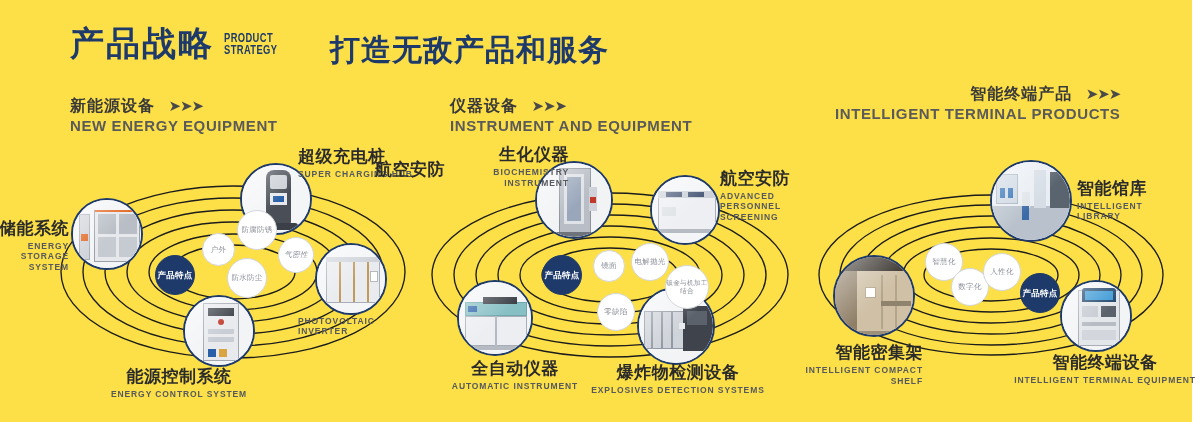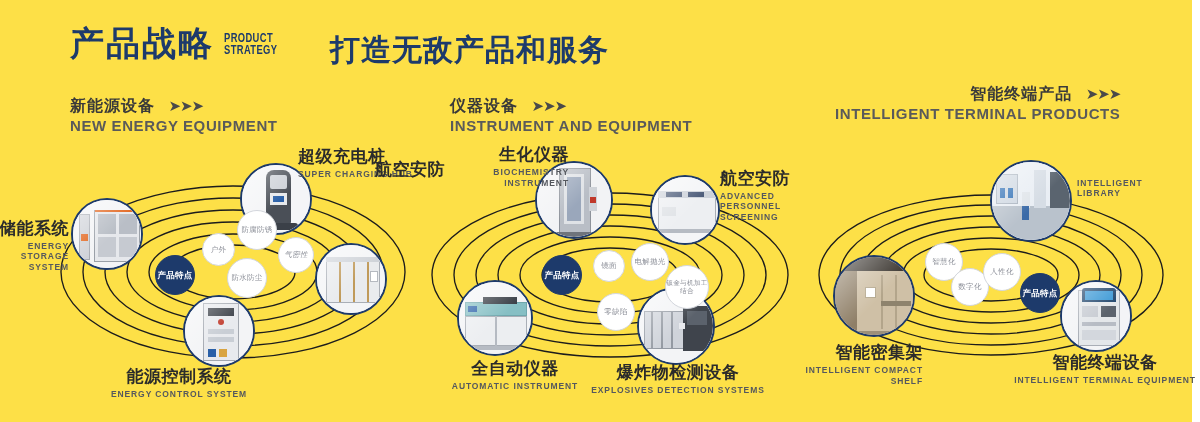--- a/index.html
+++ b/index.html
@@ -166,20 +166,21 @@
         <div class="cab" style="left:9px;  top:16px; width:54px; height:42px; background:#e9ebee; border:1px solid #a9aeb6;"></div>
         <div class="cab" style="left:9px;  top:12px; width:54px; height:5px;  background:#cfd3d9;"></div>
         <div class="cab" style="left:22px; top:17px; width:2px;  height:40px; background:#c09a5a;"></div>
         <div class="cab" style="left:36px; top:17px; width:2px;  height:40px; background:#c09a5a;"></div>
         <div class="cab" style="left:50px; top:17px; width:2px;  height:40px; background:#c09a5a;"></div>
         <div class="cab" style="left:53px; top:26px; width:8px;  height:11px; background:#ffffff; border:1px solid #b5b9c0;"></div>
         <div class="sheen"></div>
       </div>
     </div>
     <div class="lbl" style="left:243px; top:150px;">
+      <div class="en">PHOTOVOLTAIC INVERTER</div>
     </div>
 
     <div class="node" style="left:128px; top:130px; width:72px; height:72px;">
       <div class="ph" style="background:#f3f4f6;">
         <div class="cab" style="left:18px; top:6px;  width:36px; height:58px; background:#e8eaee; border:1px solid #a3a8b0;"></div>
         <div class="cab" style="left:23px; top:11px; width:26px; height:8px;  background:#3b4048;"></div>
         <div class="cab" style="left:33px; top:22px; width:6px;  height:6px;  background:#c0392b; border-radius:50%;"></div>
         <div class="cab" style="left:23px; top:32px; width:26px; height:5px;  background:#c9ced5;"></div>
         <div class="cab" style="left:23px; top:40px; width:26px; height:5px;  background:#c9ced5;"></div>
         <div class="cab" style="left:23px; top:52px; width:8px;  height:8px;  background:#2a60a8;"></div>
@@ -330,20 +331,21 @@
         <div class="cab" style="left:8px; top:26px; width:5px;  height:10px; background:#2f6fb5;"></div>
         <div class="cab" style="left:16px;top:26px; width:5px;  height:10px; background:#2f6fb5;"></div>
         <div class="cab" style="left:30px;top:30px; width:8px;  height:16px; background:#e0e5ea;"></div>
         <div class="cab" style="left:42px;top:8px;  width:12px; height:38px; background:#d6dde5;"></div>
         <div class="cab" style="left:58px;top:10px; width:20px; height:36px; background:#5a646f;"></div>
         <div class="cab" style="left:30px;top:44px; width:7px;  height:14px; background:#3b6ba8;"></div>
         <div class="sheen"></div>
       </div>
     </div>
     <div class="lbl" style="left:262px; top:12px;">
+      <div class="cn">智能馆库</div>
       <div class="en">INTELLIGENT LIBRARY</div>
     </div>
 
     <div class="node" style="left:18px; top:90px; width:82px; height:82px;">
       <div class="ph" style="background:#b9a98f;">
         <div class="cab" style="left:0;   top:0;   width:82px; height:14px; background:#3b3630;"></div>
         <div class="cab" style="left:0;   top:14px; width:22px; height:68px; background:#8f7f67;"></div>
         <div class="cab" style="left:22px;top:14px; width:60px; height:60px; background:#cfc0a6;"></div>
         <div class="cab" style="left:22px;top:74px; width:60px; height:8px;  background:#9d9079;"></div>
         <div class="cab" style="left:30px;top:30px; width:11px; height:11px; background:#ffffff; border:1px solid #b4a88f;"></div>

